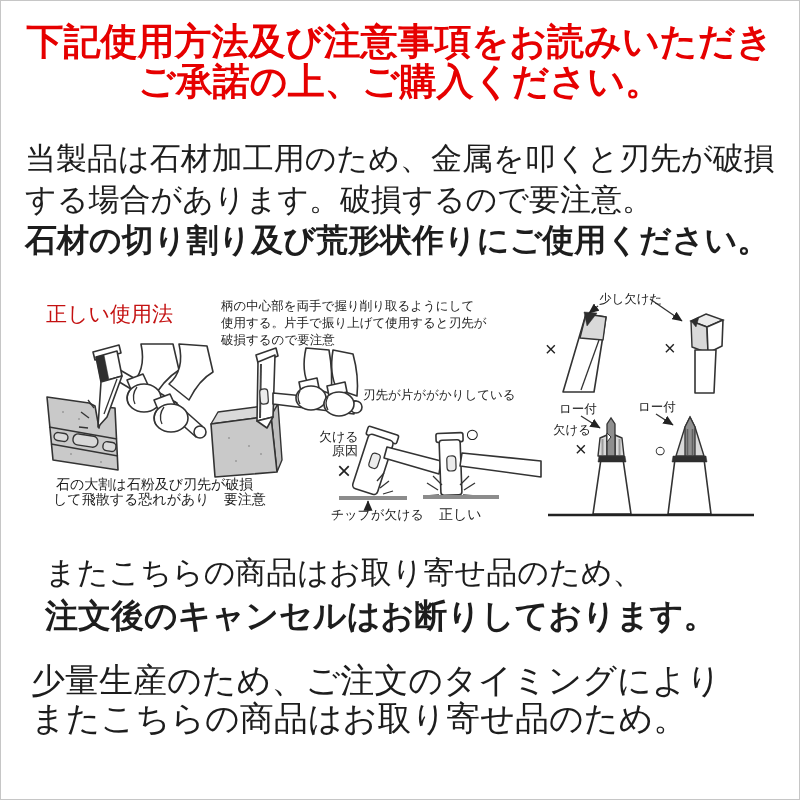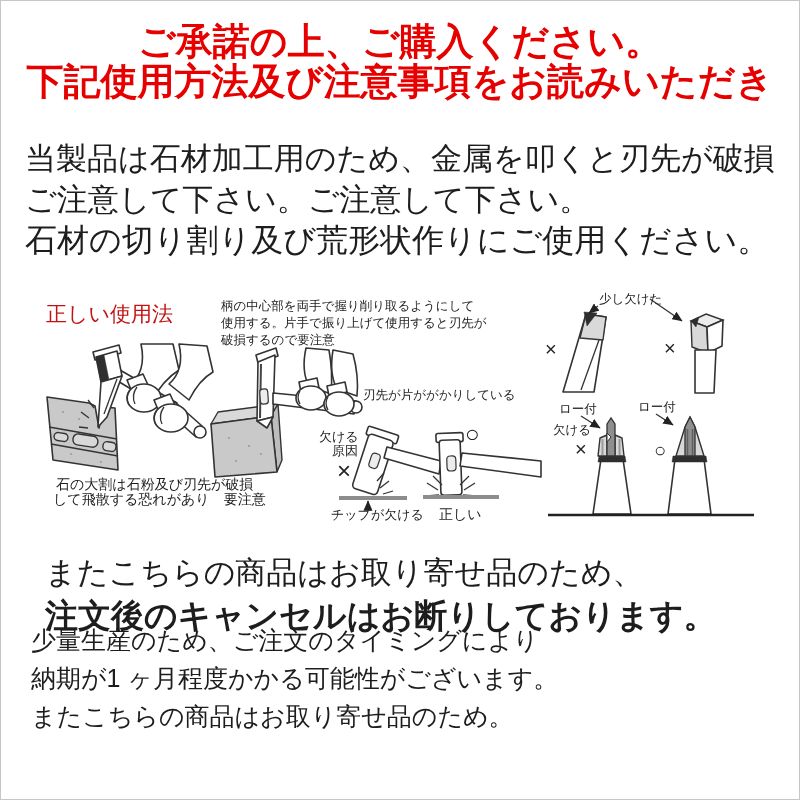--- a/index.html
+++ b/index.html
@@ -9,24 +9,24 @@
     overflow:hidden;
     font-family:"Liberation Sans","DejaVu Sans",sans-serif;
     color:var(--text-black,#1d1d1d);
   }
   .hdr{
     position:absolute;left:0;right:0;top:21px;text-align:center;
     color:var(--header-red,#e60000);font-weight:bold;
     font-size:37px;line-height:40px;letter-spacing:0;
   }
   .blockA{position:absolute;left:24px;top:137px;font-size:31px;line-height:41px;white-space:nowrap;}
-  .blockA .boldline{font-size:32px;font-weight:normal;}
+  .blockA .boldline{font-size:32px;font-weight:bold;}
   .blockB{position:absolute;left:44px;top:551px;font-size:31px;line-height:41px;white-space:nowrap;}
   .blockB .boldline{font-size:33px;font-weight:bold;margin-top:2px;}
-  .blockC{position:absolute;left:30px;top:620px;font-size:25px;line-height:38px;white-space:nowrap;}
+  .blockC{position:absolute;left:30px;top:660px;font-size:34px;line-height:38px;white-space:nowrap;}
   .illust{position:absolute;left:0;top:285px;}
 
   
   .w{fill:#fff;stroke:#333;stroke-width:1.6;stroke-linejoin:round;}
   .dark{fill:#2e2e2e;stroke:#2e2e2e;stroke-width:.5;}
   .stone{fill:var(--stone-gray,#c9c9c9);stroke:#333;stroke-width:1.6;stroke-linejoin:round;}
   .stoneL{fill:#d9d9d9;stroke:#333;stroke-width:1.4;stroke-linejoin:round;}
   .stoneLL{fill:#ececec;stroke:#333;stroke-width:1.4;}
   .stoneD{fill:#bdbdbd;stroke:#333;stroke-width:1.4;}
   .slot{fill:#d8d8d8;stroke:#333;stroke-width:1.4;}
@@ -47,27 +47,27 @@
   .tred{font-size:21px;fill:var(--label-red,#c41111);}
   .mark{font-size:20px;fill:#222;}
   .markb{font-size:24px;fill:#222;}
 </style>
 </head>
 <body>
 
 <div class="page">
 
   <div class="hdr">
+    <div>下記使用方法及び注意事項をお読みいただき</div>
     <div>ご承諾の上、ご購入ください。</div>
-    <div>下記使用方法及び注意事項をお読みいただき</div>
   </div>
 
   <div class="blockA">
     <div>当製品は石材加工用のため、金属を叩くと刃先が破損</div>
-    <div>ご注意して下さい。ご注意して下さい。</div>
+    <div>する場合があります。破損するので要注意。</div>
     <div class="boldline">石材の切り割り及び荒形状作りにご使用ください。</div>
   </div>
 
   <svg class="illust" width="800" height="252" viewBox="0 0 800 252">
     <defs>
       <marker id="ah" markerWidth="9" markerHeight="7" refX="7.5" refY="3.5" orient="auto">
         <polygon points="0,0 8,3.5 0,7" fill="#222"></polygon>
       </marker>
     </defs>
 
@@ -236,17 +236,16 @@
     <text class="mark" x="653" y="171">○</text>
   </svg>
 
   <div class="blockB">
     <div>またこちらの商品はお取り寄せ品のため、</div>
     <div class="boldline">注文後のキャンセルはお断りしております。</div>
   </div>
 
   <div class="blockC">
     <div>少量生産のため、ご注文のタイミングにより</div>
-    <div>納期が1 ヶ月程度かかる可能性がございます。</div>
     <div>またこちらの商品はお取り寄せ品のため。</div>
   </div>
 
 </div>
 
 </body></html>

